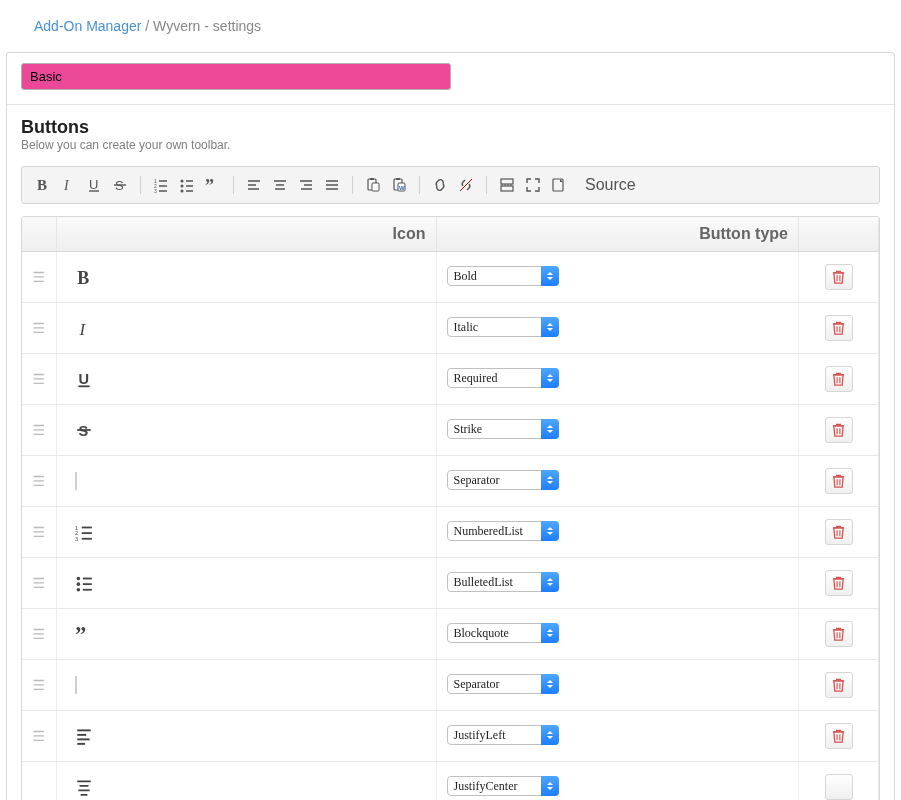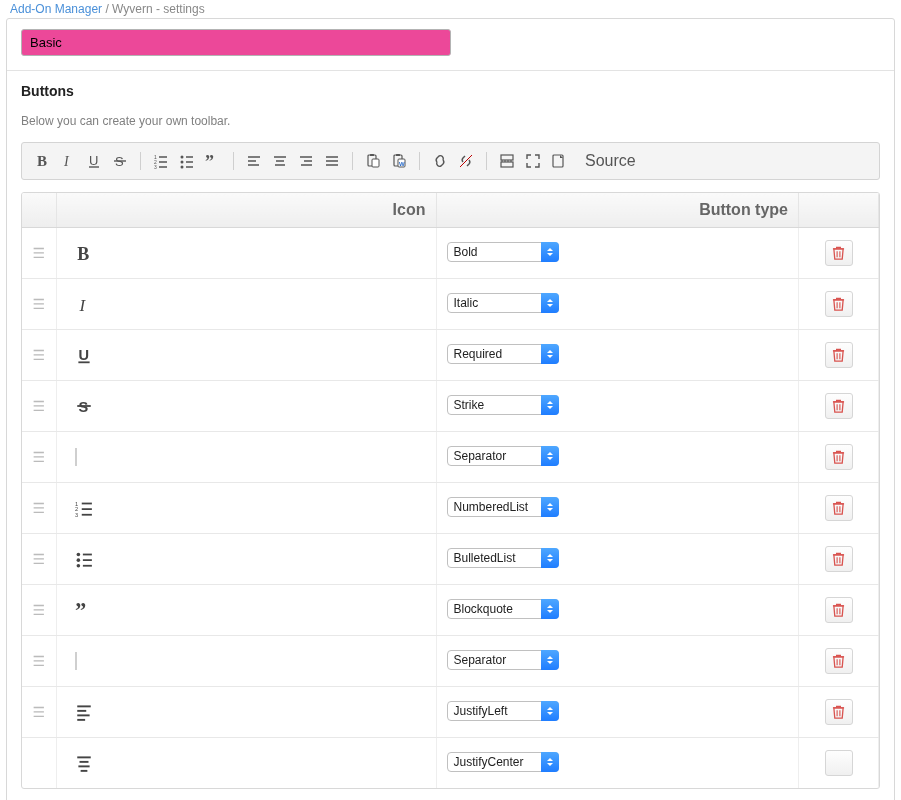--- a/index.html
+++ b/index.html
@@ -6,23 +6,24 @@
   body {
     margin: 0;
     padding: 0;
     font-family: -apple-system, BlinkMacSystemFont, "Helvetica Neue", Arial, sans-serif;
     font-size: 13px;
     color: #333;
     background: #fff;
     width: 901px;
   }
   .breadcrumb {
-    padding: 2px 10px;
-    font-size: 12px;
+    padding: 18px 10px;
+    font-size: 14px;
     color: #888;
+    margin-left: 24px;
   }
   .breadcrumb a {
     color: #4a90d9;
     text-decoration: none;
   }
   .panel {
     border: 1px solid #d8d8d8;
     border-radius: 3px;
     margin: 0 6px 10px 6px;
   }
@@ -68,23 +69,23 @@
     font-size: 13px;
     border: 1px solid #b3b3b3;
     border-radius: 3px;
     background: #ec4899;
   }
   .buttons-section {
     padding: 12px 14px 8px 14px;
   }
   .buttons-section .section-title {
     font-weight: 700;
-    font-size: 14px;
+    font-size: 18px;
     color: #222;
-    margin-bottom: 15px;
+    margin-bottom: 0;
   }
   .buttons-section .section-desc {
     font-size: 12px;
     color: #808080;
   }
   .toolbar-box {
     margin: 6px 14px 12px 14px;
     border: 1px solid #d4d4d4;
     border-radius: 3px;
     background: #f4f4f4;
@@ -175,20 +176,21 @@
     border: 1px solid #c0c0c0;
     border-radius: 4px;
     background: #fff;
     padding: 2px 22px 2px 6px;
     font-size: 12px;
     color: #222;
     height: 20px;
     line-height: 15px;
     overflow: hidden;
     white-space: nowrap;
+    font-family: Liberation Serif, serif;
   }
   .select-arrows {
     position: absolute;
     right: 0;
     top: 0;
     width: 18px;
     height: 20px;
     background: linear-gradient(#4ea7ff, #1f7dff);
     border-top-right-radius: 4px;
     border-bottom-right-radius: 4px;

